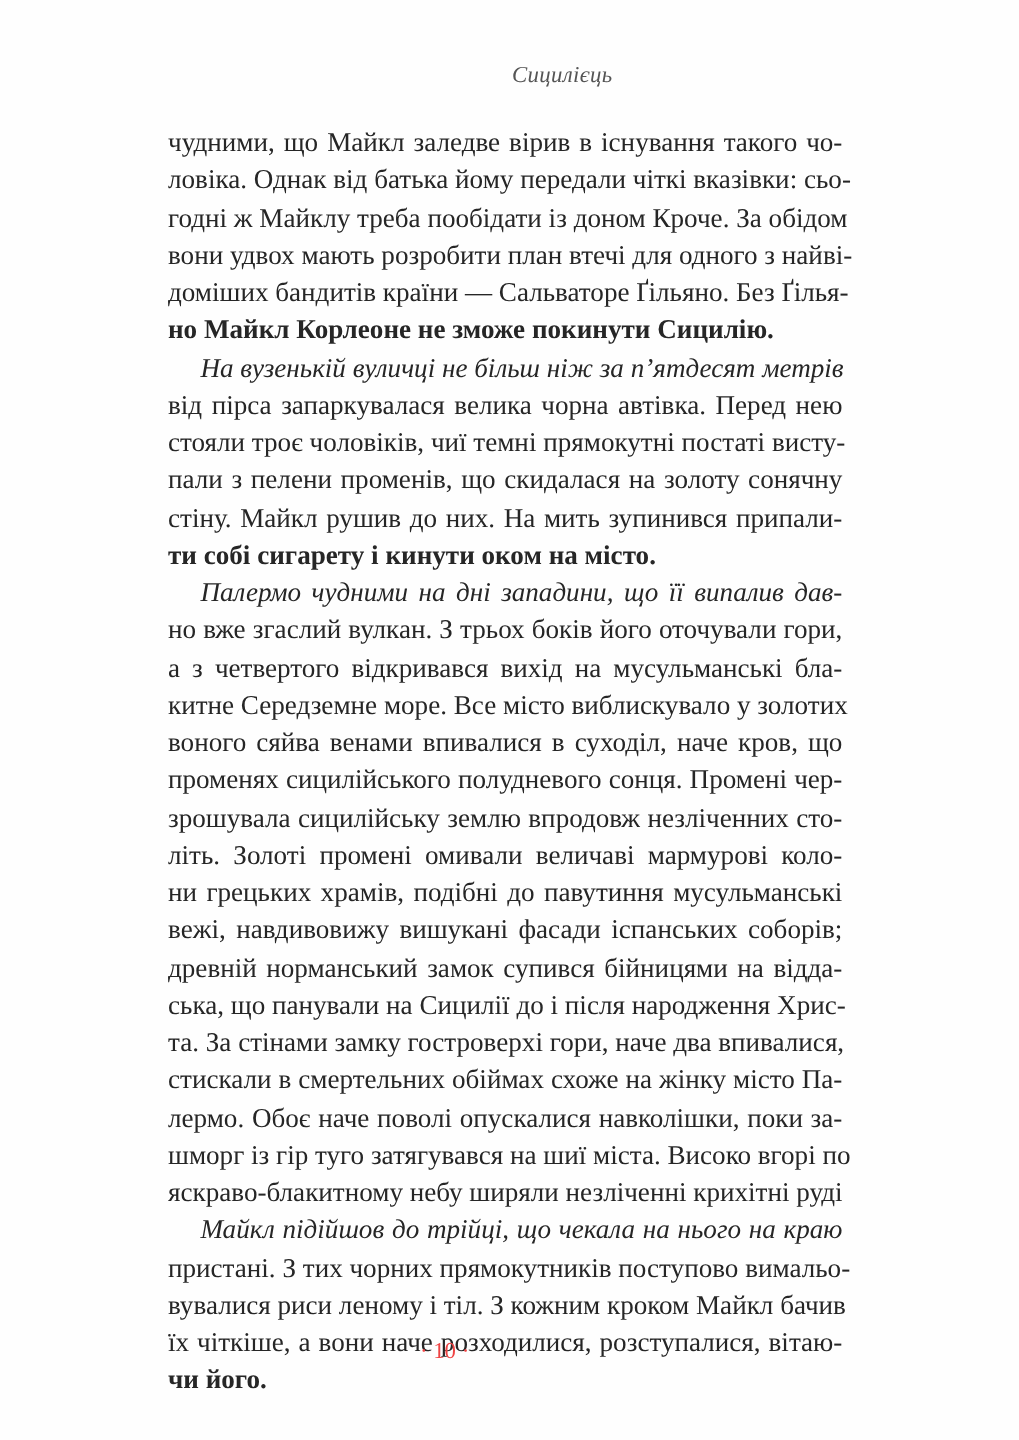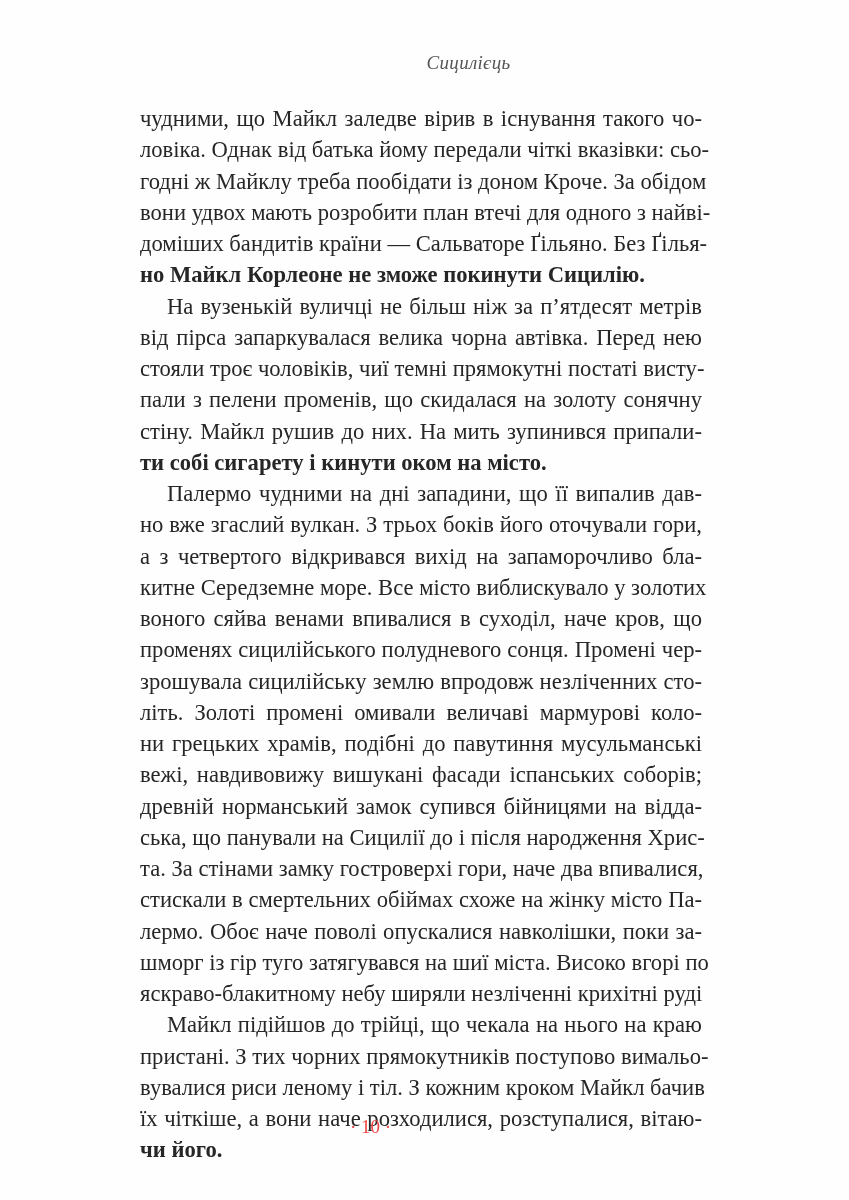--- a/index.html
+++ b/index.html
@@ -49,20 +49,21 @@
     text-align: justify;
     text-align-last: justify;
     height: 31.25px;
   }
   .line.last {
     text-align-last: left;
     font-weight: bold;
   }
   .line.indent {
     padding-left: 27px;
+    font-style: italic;
   }
   .page-number {
     position: absolute;
     top: 1116px;
     left: 0;
     width: 741px;
     text-align: center;
     font-family: "Liberation Serif", "DejaVu Serif", serif;
     font-size: 19px;
     color: #ef4444;
@@ -87,21 +88,21 @@
       <span class="line indent">На вузенькій вуличці не більш ніж за п’ятдесят метрів</span>
       <span class="line">від пірса запаркувалася велика чорна автівка. Перед нею</span>
       <span class="line">стояли троє чоловіків, чиї темні прямокутні постаті висту-</span>
       <span class="line">пали з пелени променів, що скидалася на золоту сонячну</span>
       <span class="line">стіну. Майкл рушив до них. На мить зупинився припали-</span>
       <span class="line last">ти собі сигарету і кинути оком на місто.</span>
     </div>
     <div>
       <span class="line indent">Палермо чудними на дні западини, що її випалив дав-</span>
       <span class="line">но вже згаслий вулкан. З трьох боків його оточували гори,</span>
-      <span class="line">а з четвертого відкривався вихід на запаморочливо бла-</span>
+      <span class="line">а з четвертого відкривався вихід на мусульманські бла-</span>
       <span class="line">китне Середземне море. Все місто виблискувало у золотих</span>
       <span class="line">воного сяйва венами впивалися в суходіл, наче кров, що</span>
       <span class="line">променях сицилійського полудневого сонця. Промені чер-</span>
       <span class="line">зрошувала сицилійську землю впродовж незліченних сто-</span>
       <span class="line">літь. Золоті промені омивали величаві мармурові коло-</span>
       <span class="line">ни грецьких храмів, подібні до павутиння мусульманські</span>
       <span class="line">вежі, навдивовижу вишукані фасади іспанських соборів;</span>
       <span class="line">древній норманський замок супився бійницями на відда-</span>
       <span class="line">ська, що панували на Сицилії до і після народження Хрис-</span>
       <span class="line">та. За стінами замку гостроверхі гори, наче два впивалися,</span>

